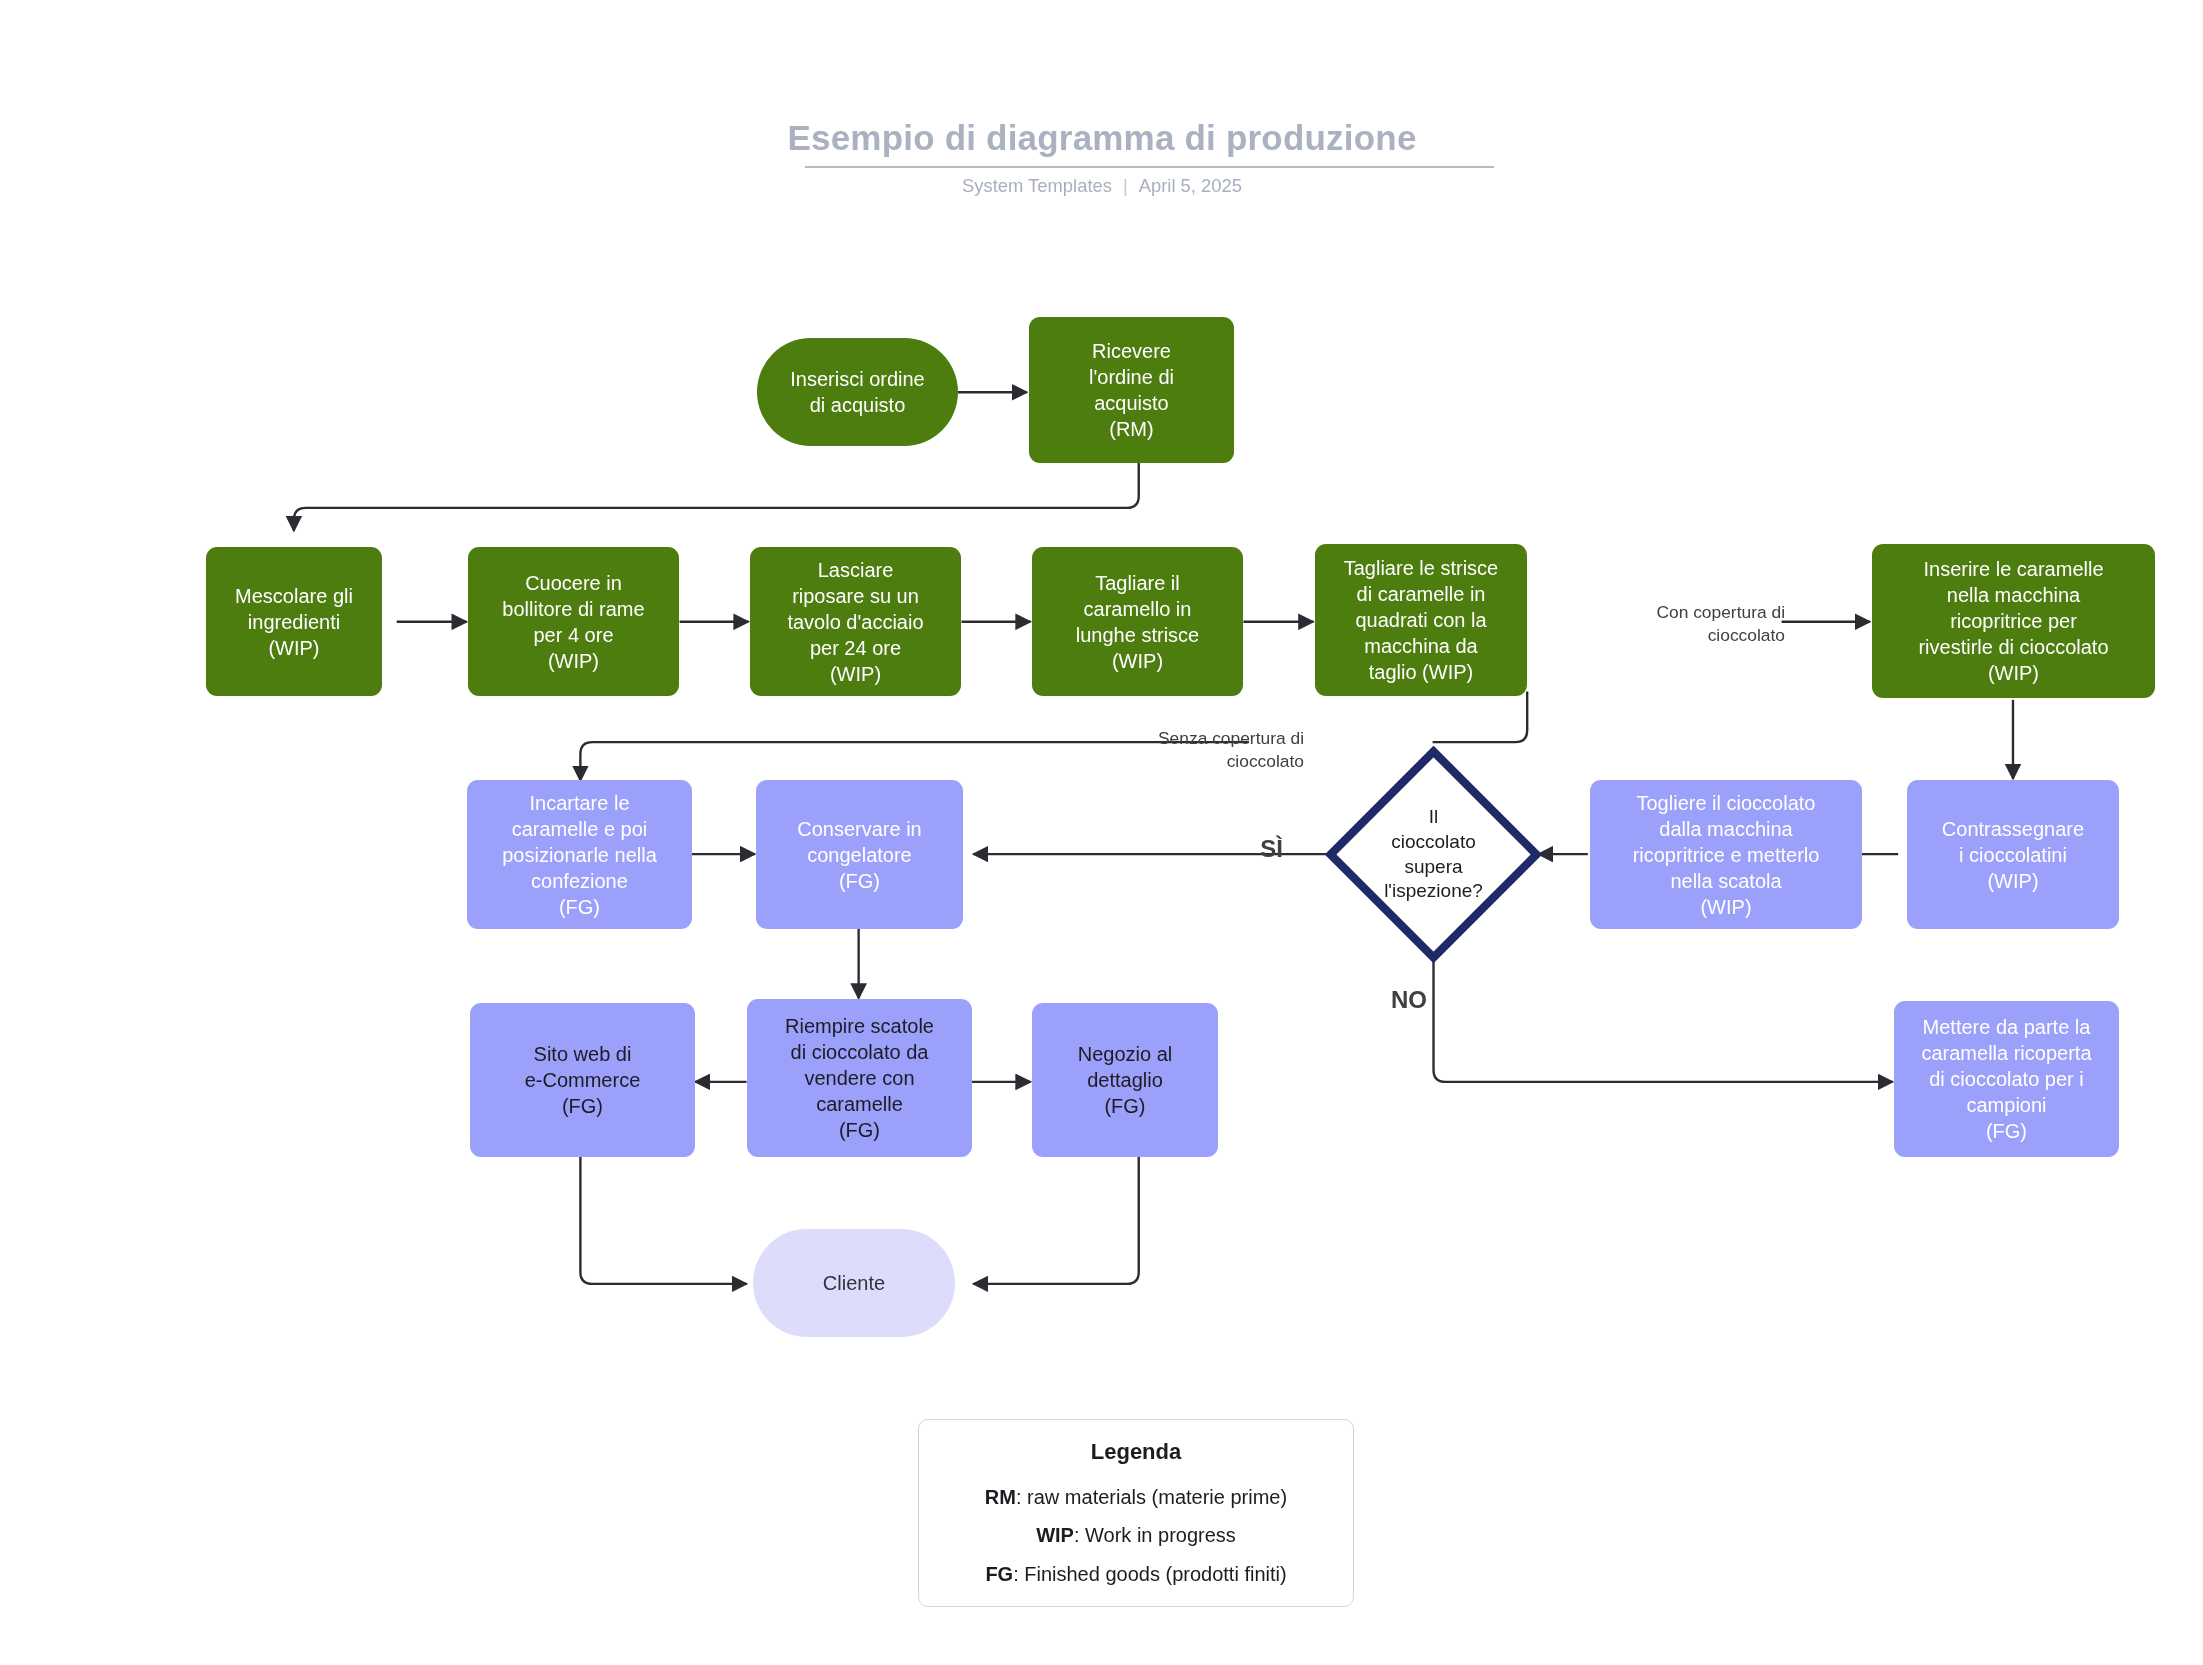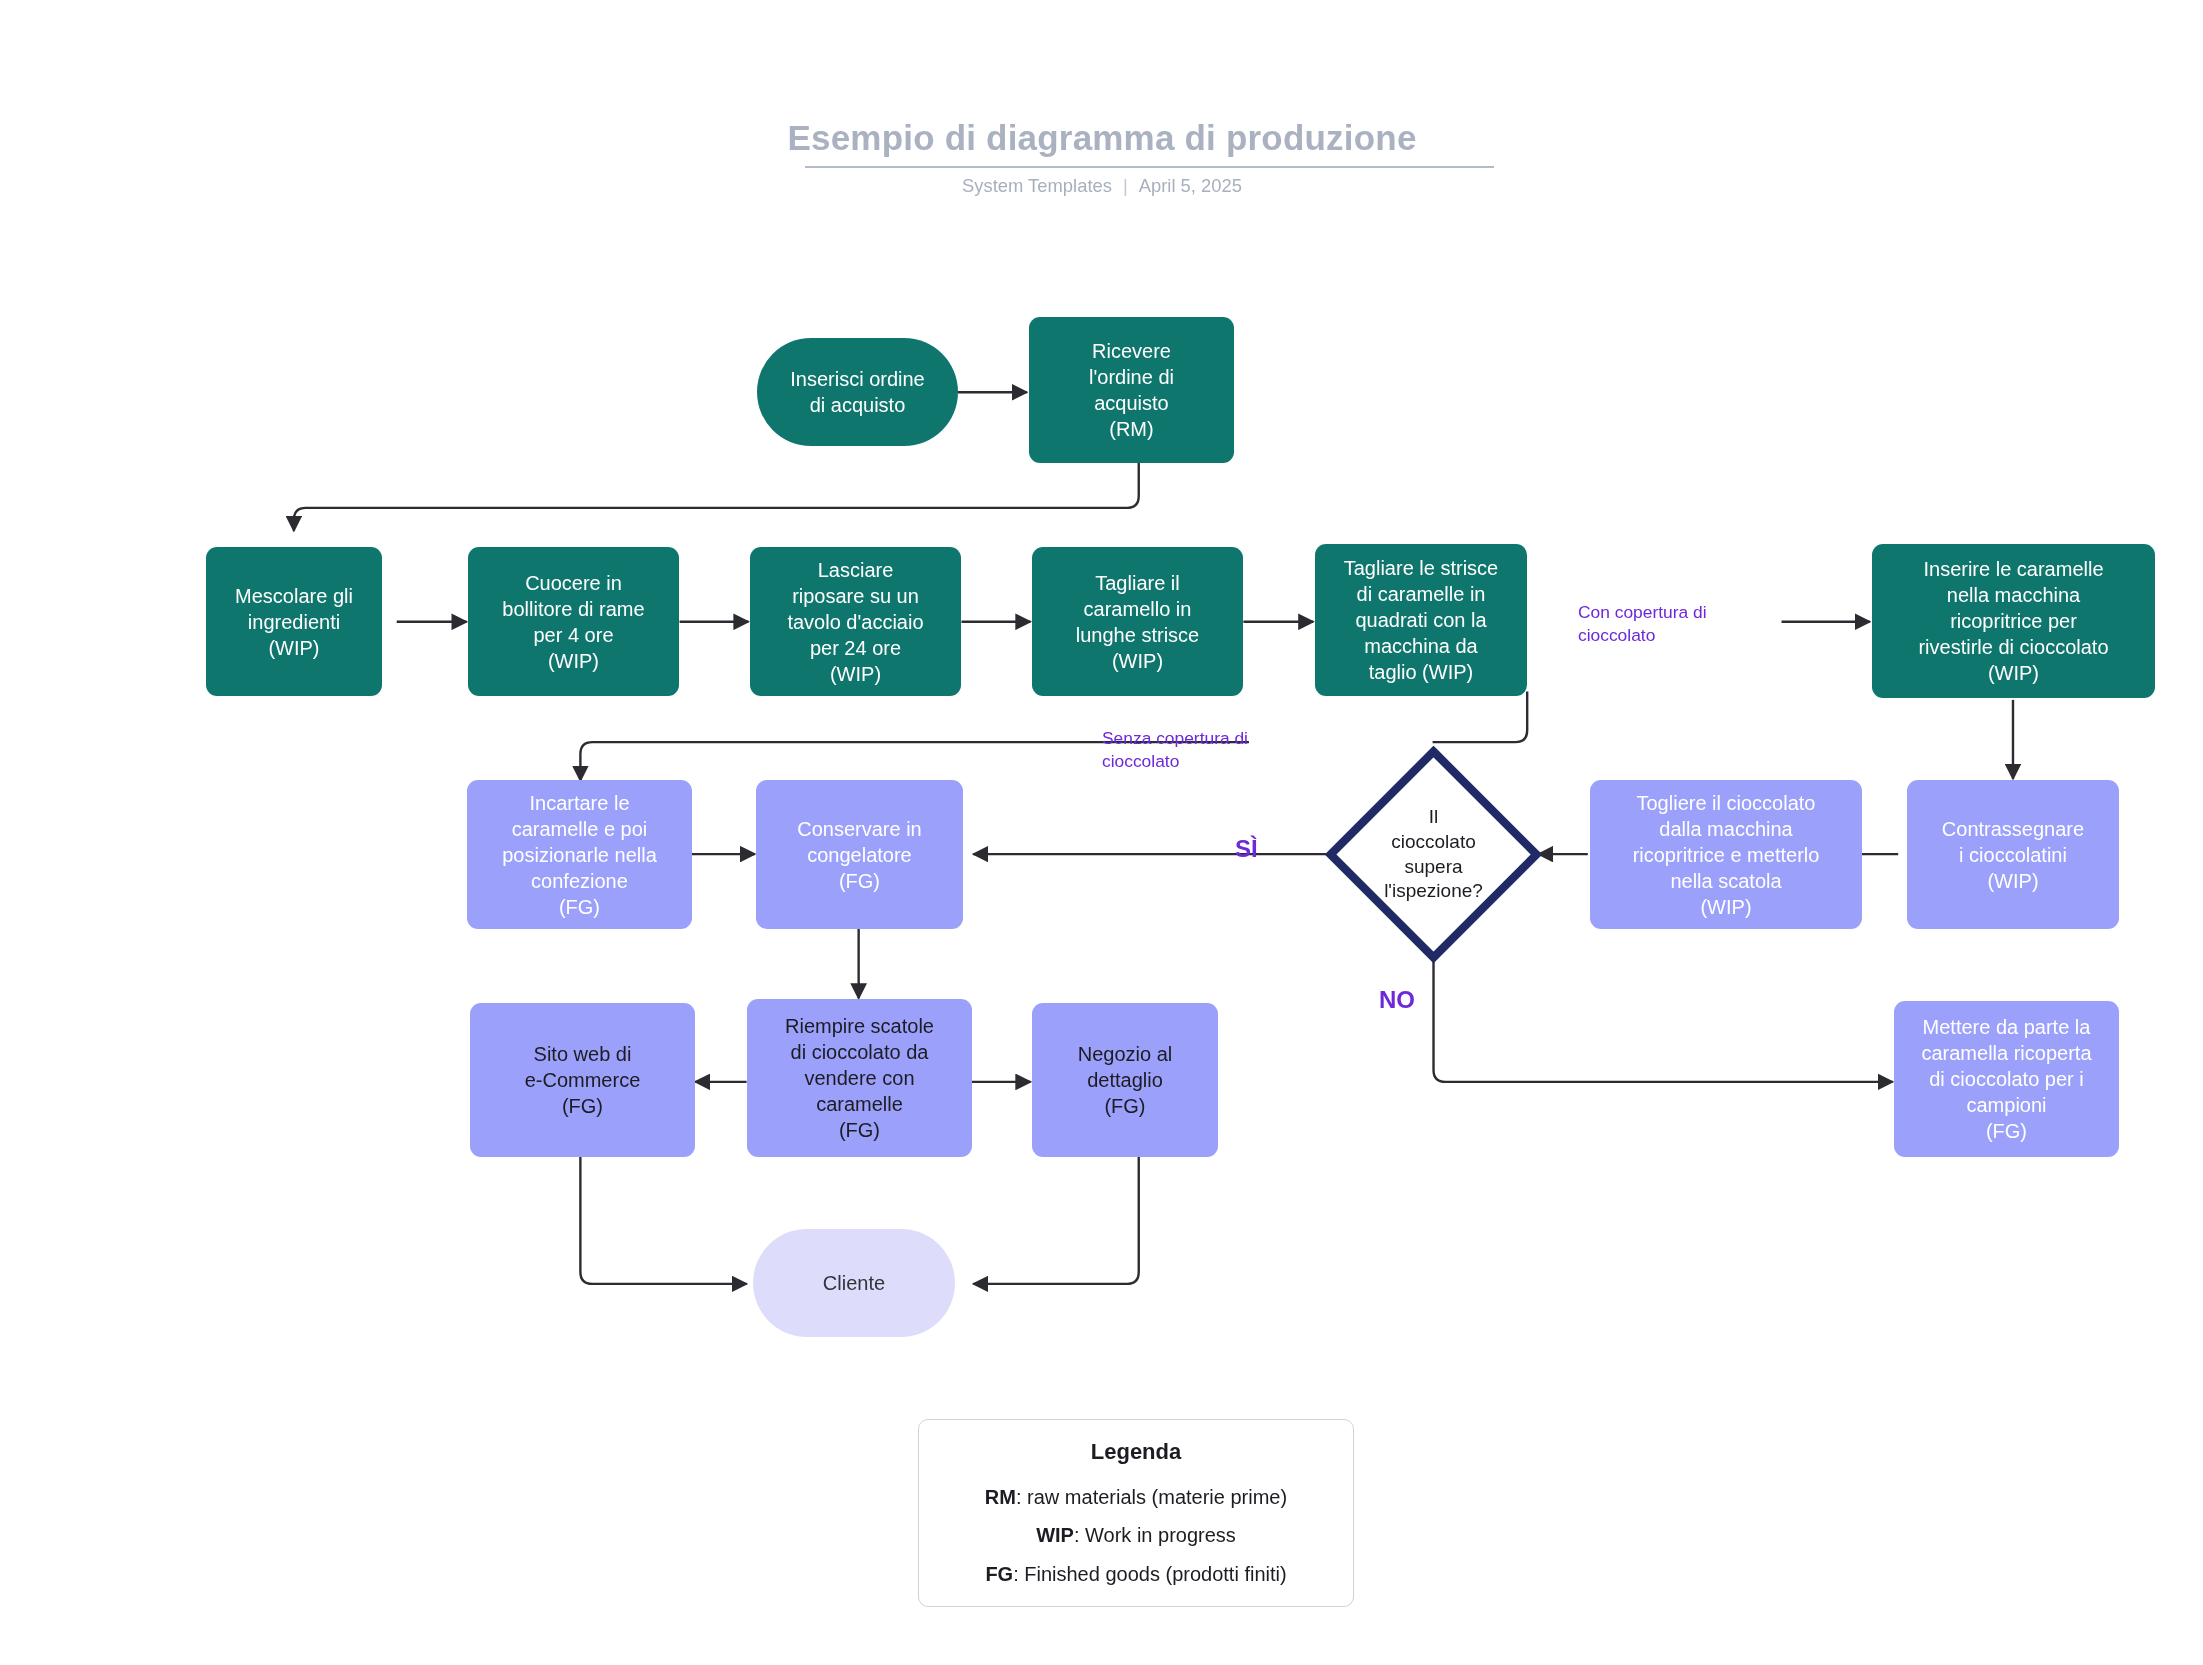--- a/index.html
+++ b/index.html
@@ -75,21 +75,21 @@
     text-align: center;
     line-height: 1.30;
     padding: 3.7px 7.3px;
     white-space: pre-line;
   }
   .node.proc {
     border-radius: 11px;
     font-size: 20px;
   }
   .fill-dark {
-    background: #0f766e;
+    background: #4d7c0f;
     color: #ffffff;
     text-align: center;
   }
   .fill-light {
     background: #9ba0fb;
     color: #ffffff;
   }
   .fill-light-dark-text {
     background: #9ba0fb;
     color: #1c1c22;
@@ -127,22 +127,22 @@
     font-size: 19px;
     line-height: 1.30;
     color: #1c1c22;
     white-space: pre-line;
   }
 
   
   .edge-label {
     position: absolute;
     font-size: 17.4px;
-    color: #6d28d9;
-    text-align: left;
+    color: #404040;
+    text-align: right;
     line-height: 1.3;
     white-space: pre-line;
   }
   .edge-label.bold {
     font-weight: bold;
     font-size: 24px;
   }
 
   
   #legend {

